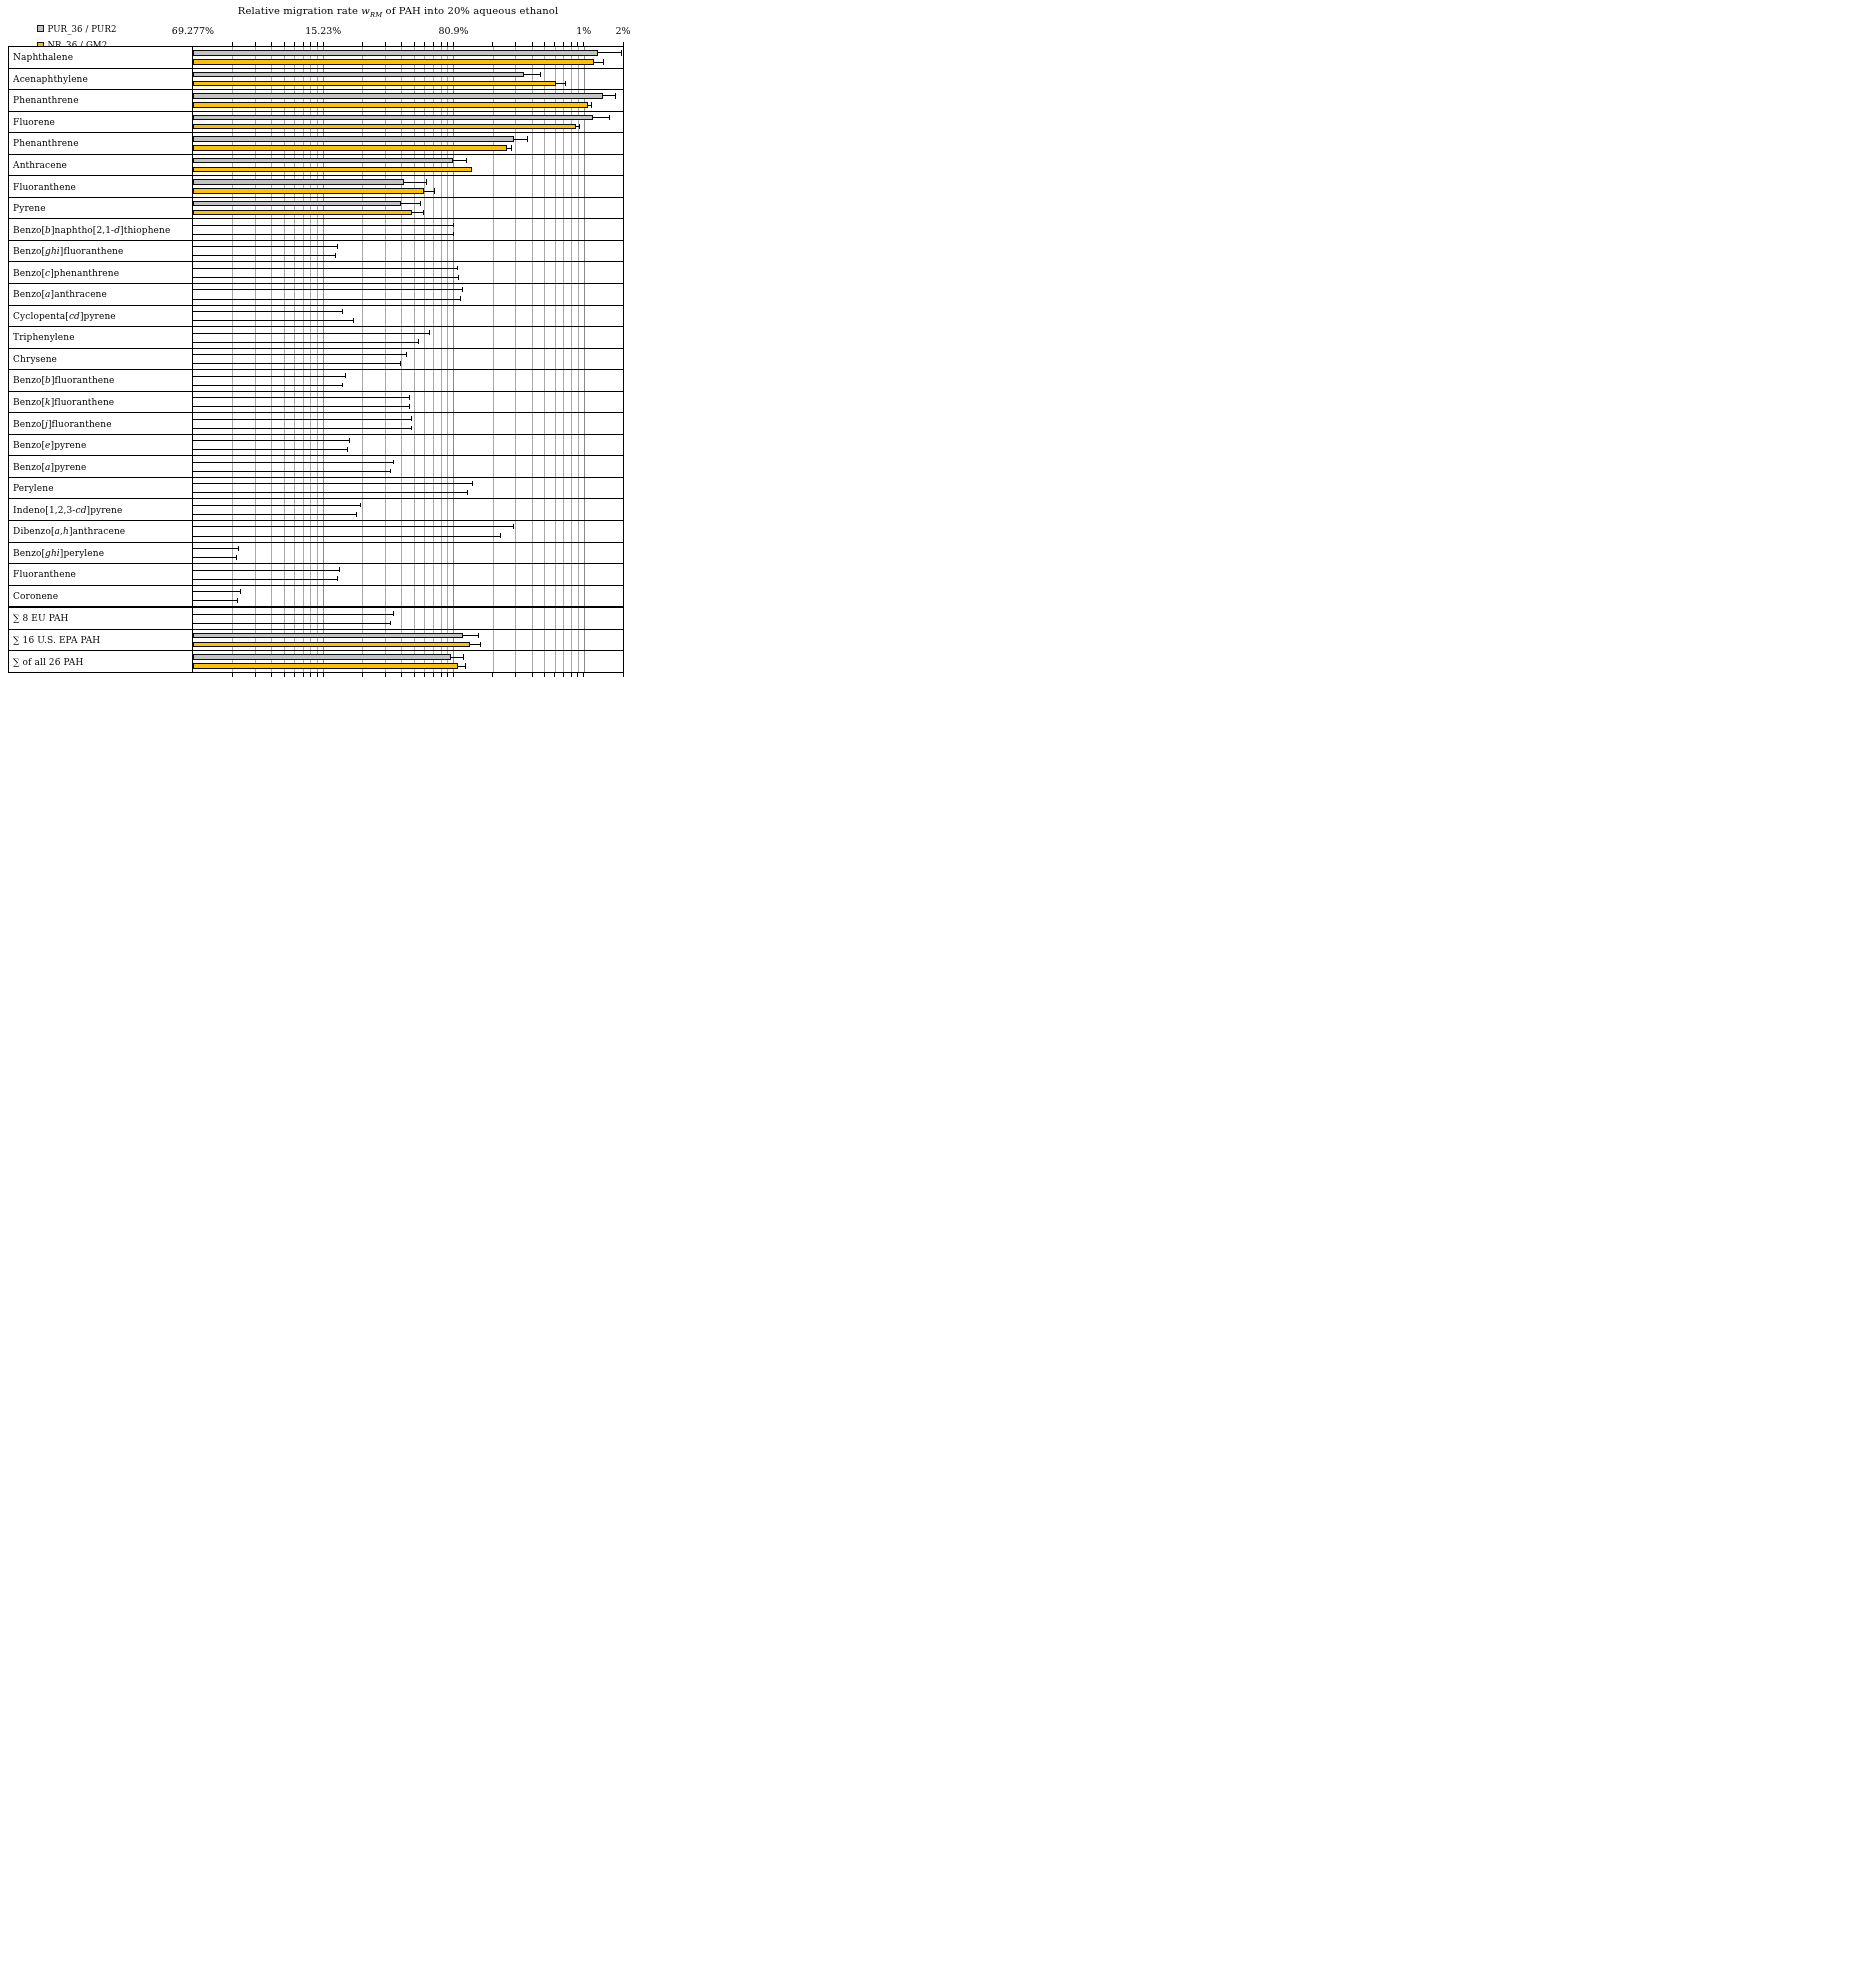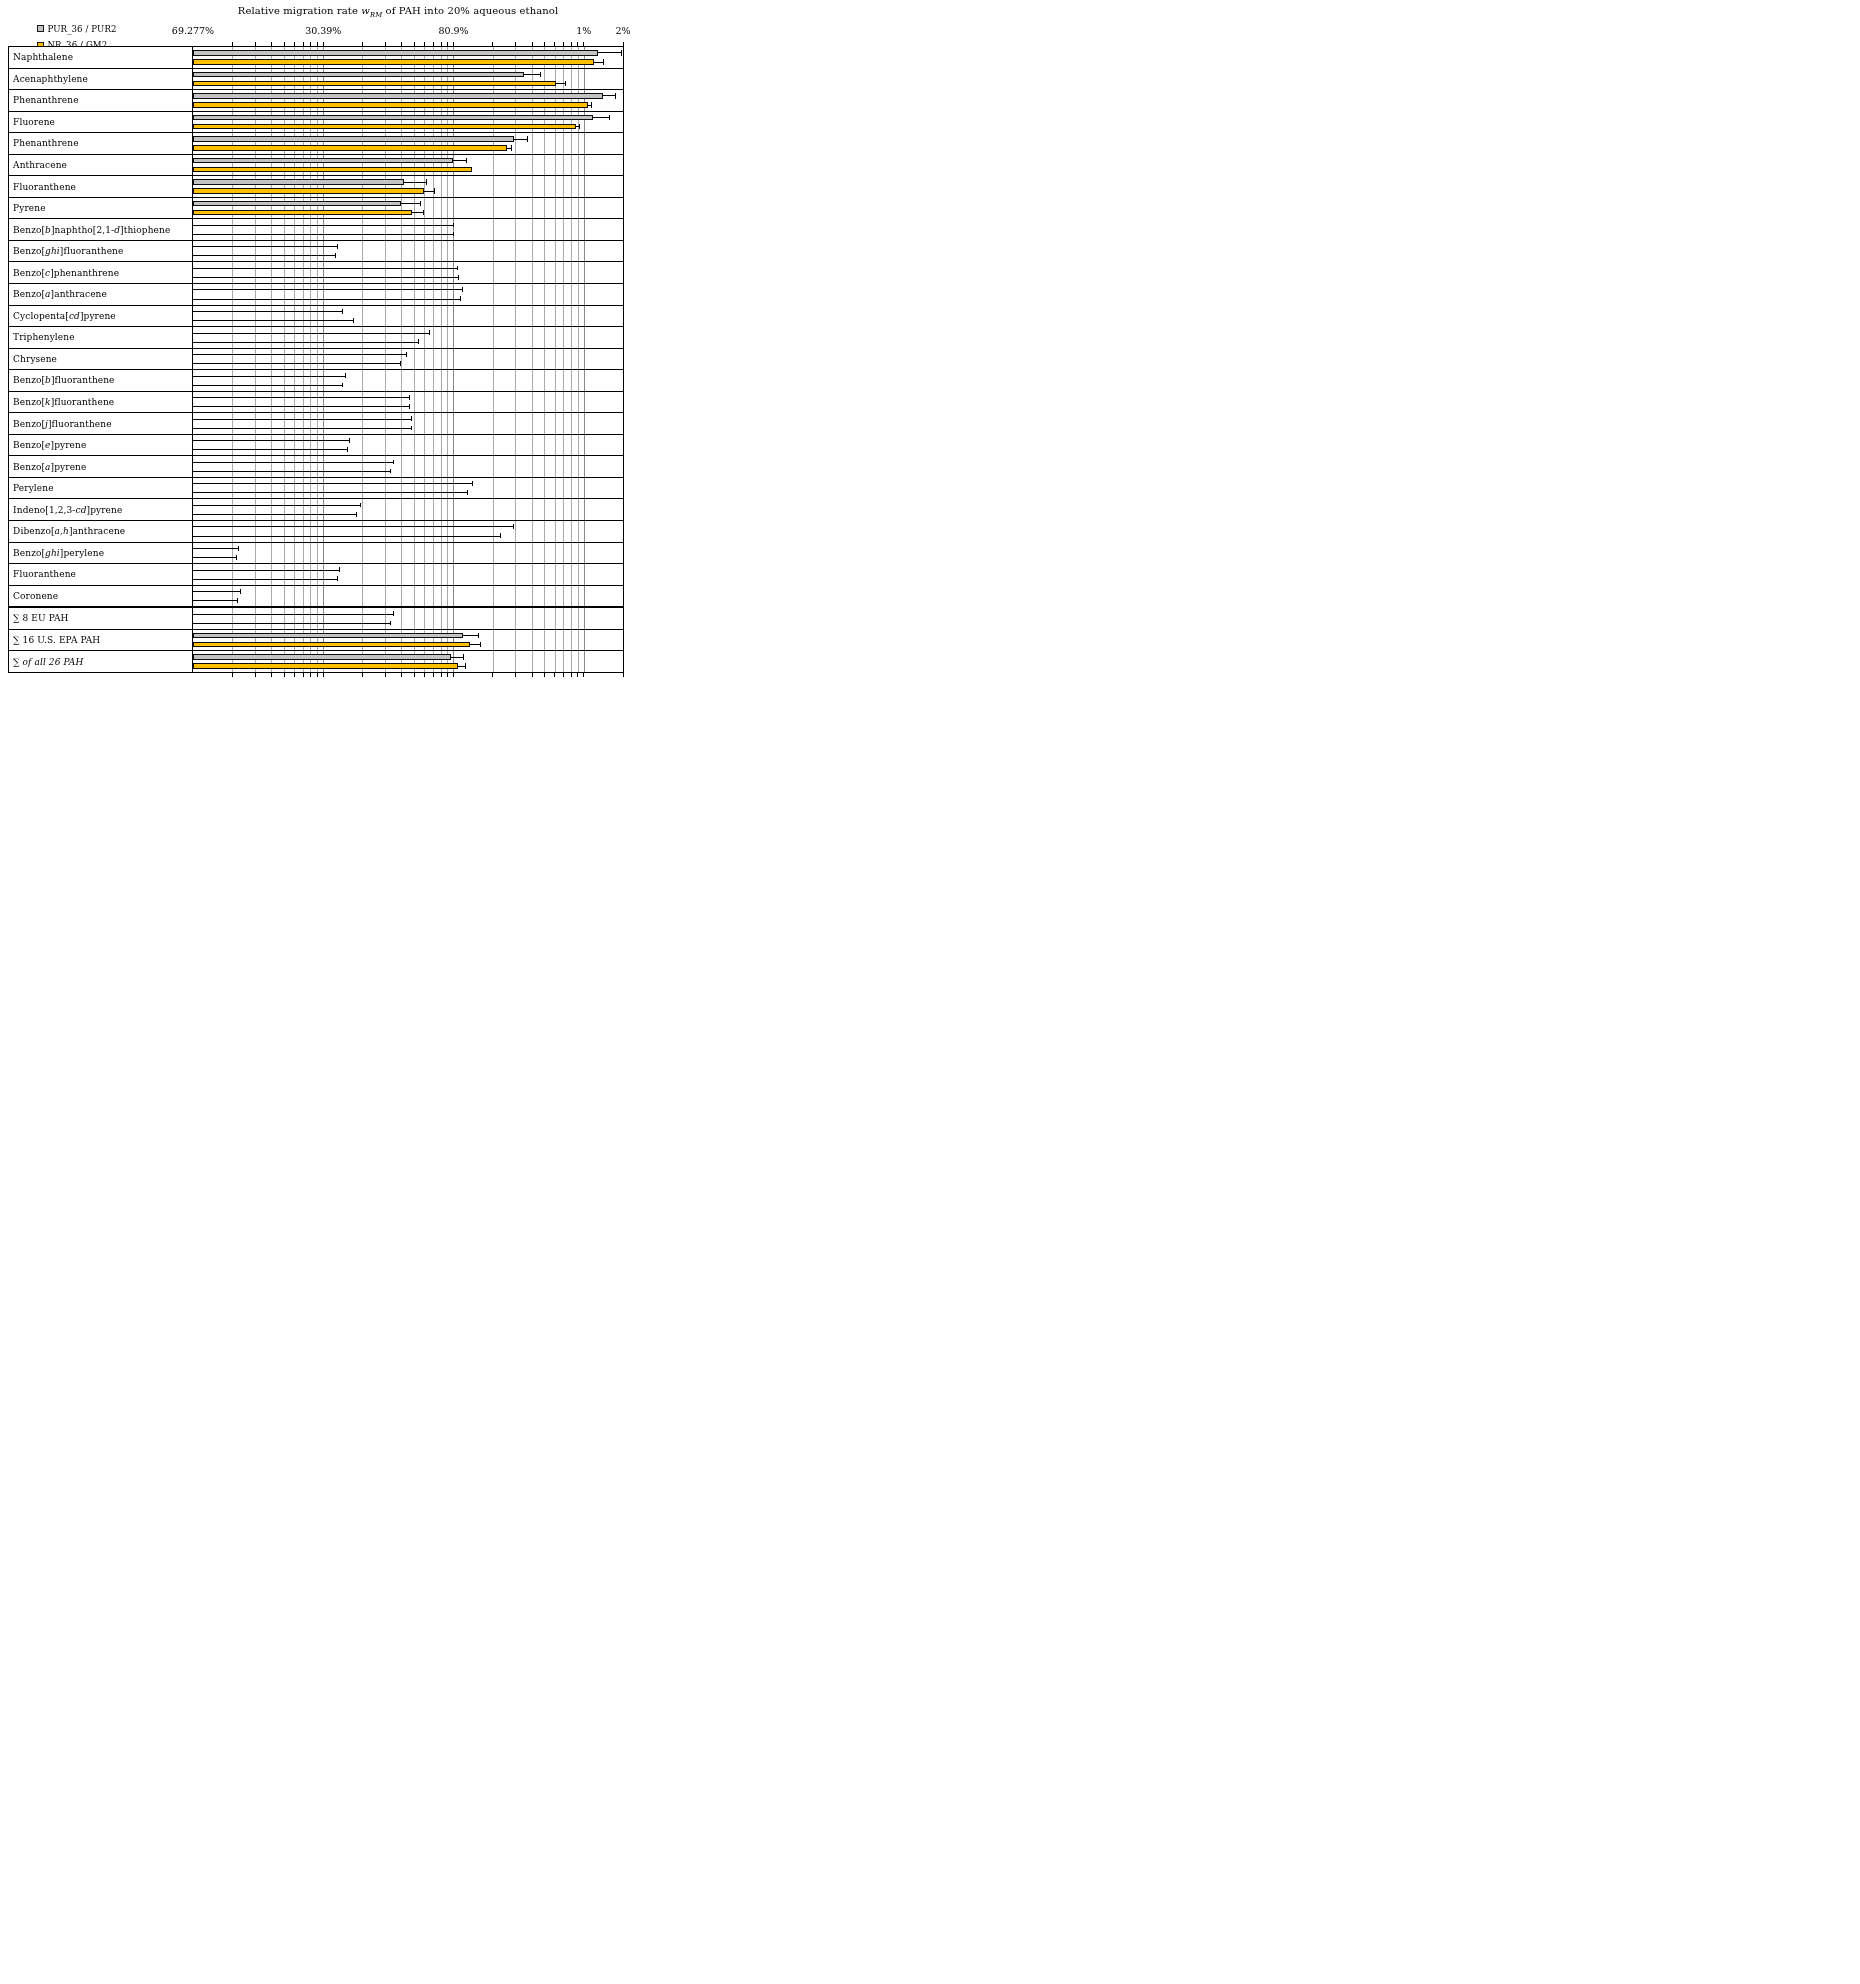--- a/index.html
+++ b/index.html
@@ -18,21 +18,21 @@
   .tickstrip.bottom{top:673px;}
   .tick{position:absolute;top:0;width:0.9px;height:100%;background:#000;}
   .chart{position:absolute;left:7.8px;top:46px;width:616px;height:627px;border:1.3px solid #000;box-sizing:border-box;display:flex;background:#fff;}
   .labels{width:184px;border-right:1.3px solid #000;box-sizing:border-box;display:flex;flex-direction:column;}
   .plot{flex:1 1 auto;position:relative;display:flex;flex-direction:column;}
   .grid{position:absolute;inset:0;z-index:0;}
   .gridline{position:absolute;top:0;bottom:0;width:0.6px;background:#a9a9a9;}
   .gridline.major{background:#8a8a8a;}
   .lrow{flex:1 1 0;border-bottom:0.9px solid #000;box-sizing:border-box;display:flex;align-items:center;
     padding:0 1.7px 0 4.3px;font-size:9px;letter-spacing:0.1px;white-space:nowrap;overflow:hidden;background:#fff;}
-  .lrow:last-child{border-bottom:none;font-style:italic;}
+  .lrow:last-child{border-bottom:none;}
   .prow{flex:1 1 0;position:relative;border-bottom:0.6px solid #000;box-sizing:border-box;z-index:1;}
   .prow:last-child{border-bottom:none;}
   .lrow.sum-start,.prow.sum-start{border-top:1.3px solid #000;}
   .bar{position:absolute;left:0;height:5.6px;box-sizing:border-box;border:0.9px solid #0d0d0d;}
   .bar.s0{top:3px;}
   .bar.s1{top:12px;}
   .errline{position:absolute;height:0;border-top:0.9px solid #000;}
   .errcap{position:absolute;width:0;height:5.6px;border-left:0.9px solid #000;}
   .wline{position:absolute;left:0;height:0;border-top:0.9px solid #000;}
   .wcap{position:absolute;width:0;height:4.8px;border-left:0.9px solid #000;}
@@ -51,21 +51,21 @@
       <div class="legend-item">
         <span class="swatch" style="background: rgb(255, 192, 0);"></span>
         <span class="legend-label">NR_36 / GM2</span>
       </div>
     </div>
 
   <div class="title"><span>Relative migration rate </span><i><span>w</span><sub>RM</sub></i><span> of PAH into 20% aqueous ethanol</span></div>
 
   <div class="axis-labels">
       <span class="axis-label" style="left: 0%;">69.277%</span>
-      <span class="axis-label" style="left: 30.2936%;">30.39%</span>
+      <span class="axis-label" style="left: 30.2936%;">15.23%</span>
       <span class="axis-label" style="left: 60.5872%;">80.9%</span>
       <span class="axis-label" style="left: 90.8807%;">1%</span>
       <span class="axis-label" style="left: 100%;">2%</span>
     </div>
 
   <div class="tickstrip top">
       <span class="tick" style="left: calc(9.11927% - 0.4px);"></span>
       <span class="tick" style="left: calc(14.4537% - 0.4px);"></span>
       <span class="tick" style="left: calc(18.2385% - 0.4px);"></span>
       <span class="tick" style="left: calc(21.1743% - 0.4px);"></span>

